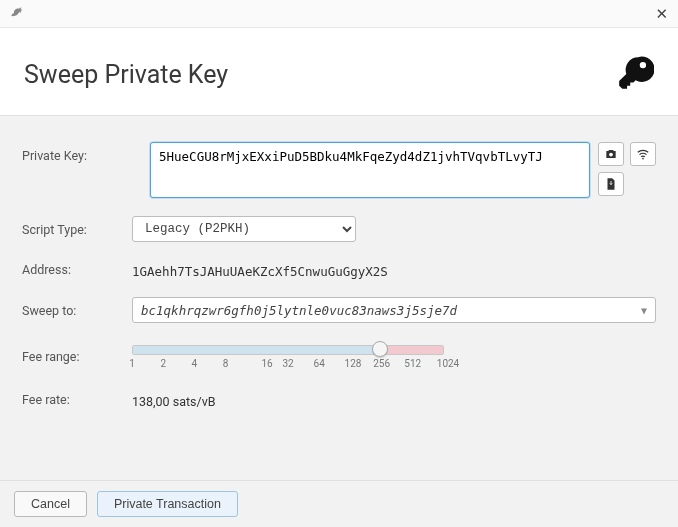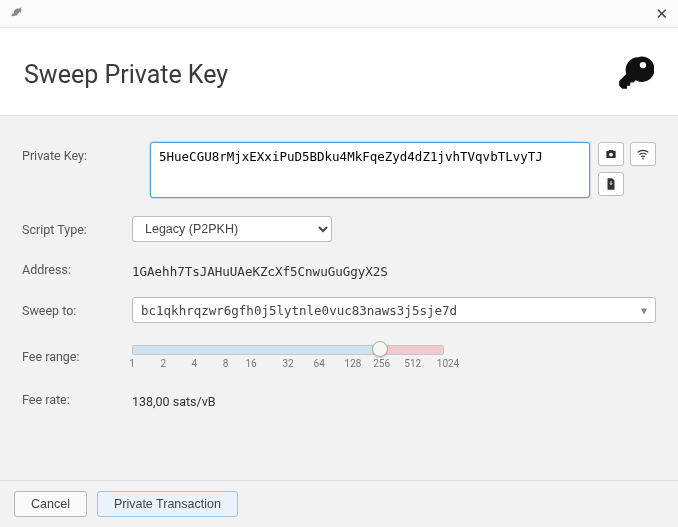--- a/index.html
+++ b/index.html
@@ -60,26 +60,27 @@
   .iconbtn {
     width:26px; height:24px; border:1px solid #bdbdbd; background:#fff;
     border-radius:3px; display:flex; align-items:center; justify-content:center;
     cursor:pointer;
   }
   .iconbtn svg { width:14px; height:14px; }
   select.combo, .dropdown {
     height:26px; border:1px solid #bdbdbd; border-radius:3px; background:#fff;
     font-size:12.5px; color:#444; padding:0 8px;
   }
-  select.combo { width:200px; }
+  select.combo { width:224px;font-family:Liberation Mono, monospace; }
   .addr { font-family: Consolas, monospace; font-size:12.5px; color:#333; padding-top:4px;}
   .dropdown {
     width:100%; display:flex; align-items:center; justify-content:space-between;
     padding:0 8px; cursor:pointer;
     font-family: Consolas, monospace;
+    font-style: italic;
   }
   .dropdown .caret { font-size:10px; color:#888;}
   .slider-wrap { padding-top:4px;}
   .slider {
     position:relative; height:10px; width:312px;
     border:1px solid #c8c8c8; border-radius:2px; overflow:hidden;
     background:#eaeaea; display:flex;
   }
   .slider .seg-blue { background:#cfe3ef; width:78%; }
   .slider .seg-pink { background:#f1c9ce; width:22%; }
@@ -181,21 +182,21 @@
         <div class="seg-blue"></div>
           <div class="seg-pink"></div>
       </div>
       <div class="thumb"></div>
     </div>
     <div class="ticks" id="ticks">
         <span style="left: 0px;">1</span>
         <span style="left: 31.2px;">2</span>
         <span style="left: 62.4px;">4</span>
         <span style="left: 93.6px;">8</span>
-        <span style="left: 119px;">16</span>
+        <span style="left: 135px;">16</span>
         <span style="left: 156px;">32</span>
         <span style="left: 187.2px;">64</span>
         <span style="left: 221px;">128</span>
         <span style="left: 249.6px;">256</span>
         <span style="left: 280.8px;">512</span>
         <span style="left: 316px;">1024</span>
       </div>
   </div>
 
   <div class="lbl center">Fee rate:</div>

